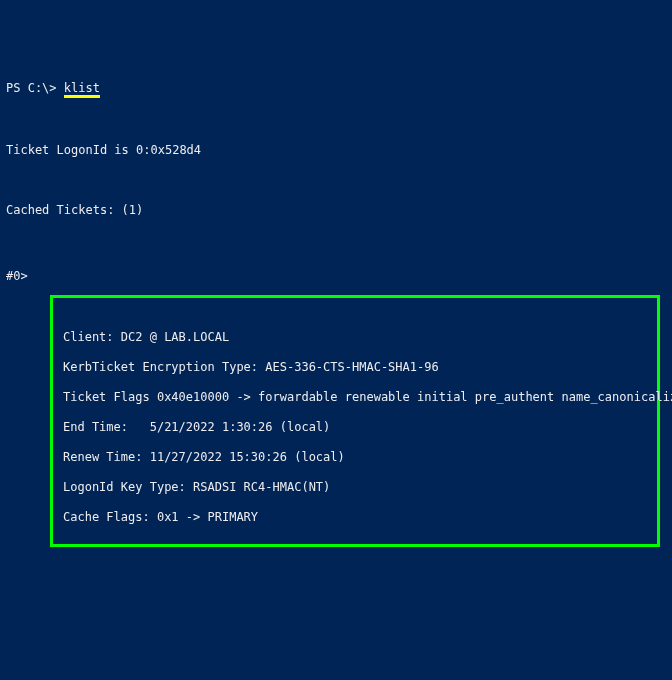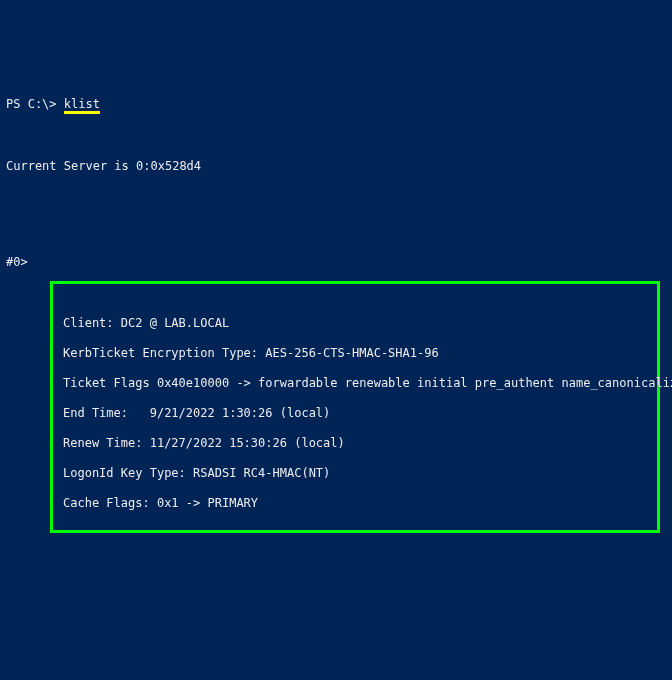--- a/index.html
+++ b/index.html
@@ -14,21 +14,20 @@
       font-size: 12px;
       line-height: 1.25;
       padding: 6px;
       width: 672px;
       height: 680px;
       overflow: hidden;
       white-space: pre;
     }
     .prompt-line {
       margin-bottom: 2px;
-      margin-top: 16px;
     }
     .ps-prompt {
       color: #eeedf0;
     }
     .cmd-highlight-yellow {
       color: #eeedf0;
       background: transparent;
       border-bottom: 3px solid #ffff00;
       padding-bottom: 0px;
     }
@@ -58,30 +57,31 @@
     }
   </style>
 </head>
 <body>
 
 
 
 <div>
 <div class="prompt-line"><span class="ps-prompt">PS C:\&gt; </span><span class="cmd-highlight-yellow">klist</span></div>
 <div class="blank"></div>
-<div>Current Server is 0:0x528d4</div>
+<div>Ticket LogonId is 0:0x528d4</div>
 <div class="blank"></div>
+<div>Cached Tickets: (1)</div>
 <div class="blank"></div>
 <div class="rel">
 <span class="idx">#0&gt;</span>
 <div class="ticket-box">
 <span class="ticket-line">Client: DC2 @ LAB.LOCAL</span>
-<span class="ticket-line">KerbTicket Encryption Type: AES-256-CTS-HMAC-SHA1-96</span>
+<span class="ticket-line">KerbTicket Encryption Type: AES-336-CTS-HMAC-SHA1-96</span>
 <span class="ticket-line">Ticket Flags 0x40e10000 -&gt; forwardable renewable initial pre_authent name_canonicalize</span>
-<span class="ticket-line">End Time:   9/21/2022 1:30:26 (local)</span>
+<span class="ticket-line">End Time:   5/21/2022 1:30:26 (local)</span>
 <span class="ticket-line">Renew Time: 11/27/2022 15:30:26 (local)</span>
 <span class="ticket-line">LogonId Key Type: RSADSI RC4-HMAC(NT)</span>
 <span class="ticket-line">Cache Flags: 0x1 -&gt; PRIMARY</span>
 </div>
 </div>
 <div class="blank"></div>
 
 
 
 

